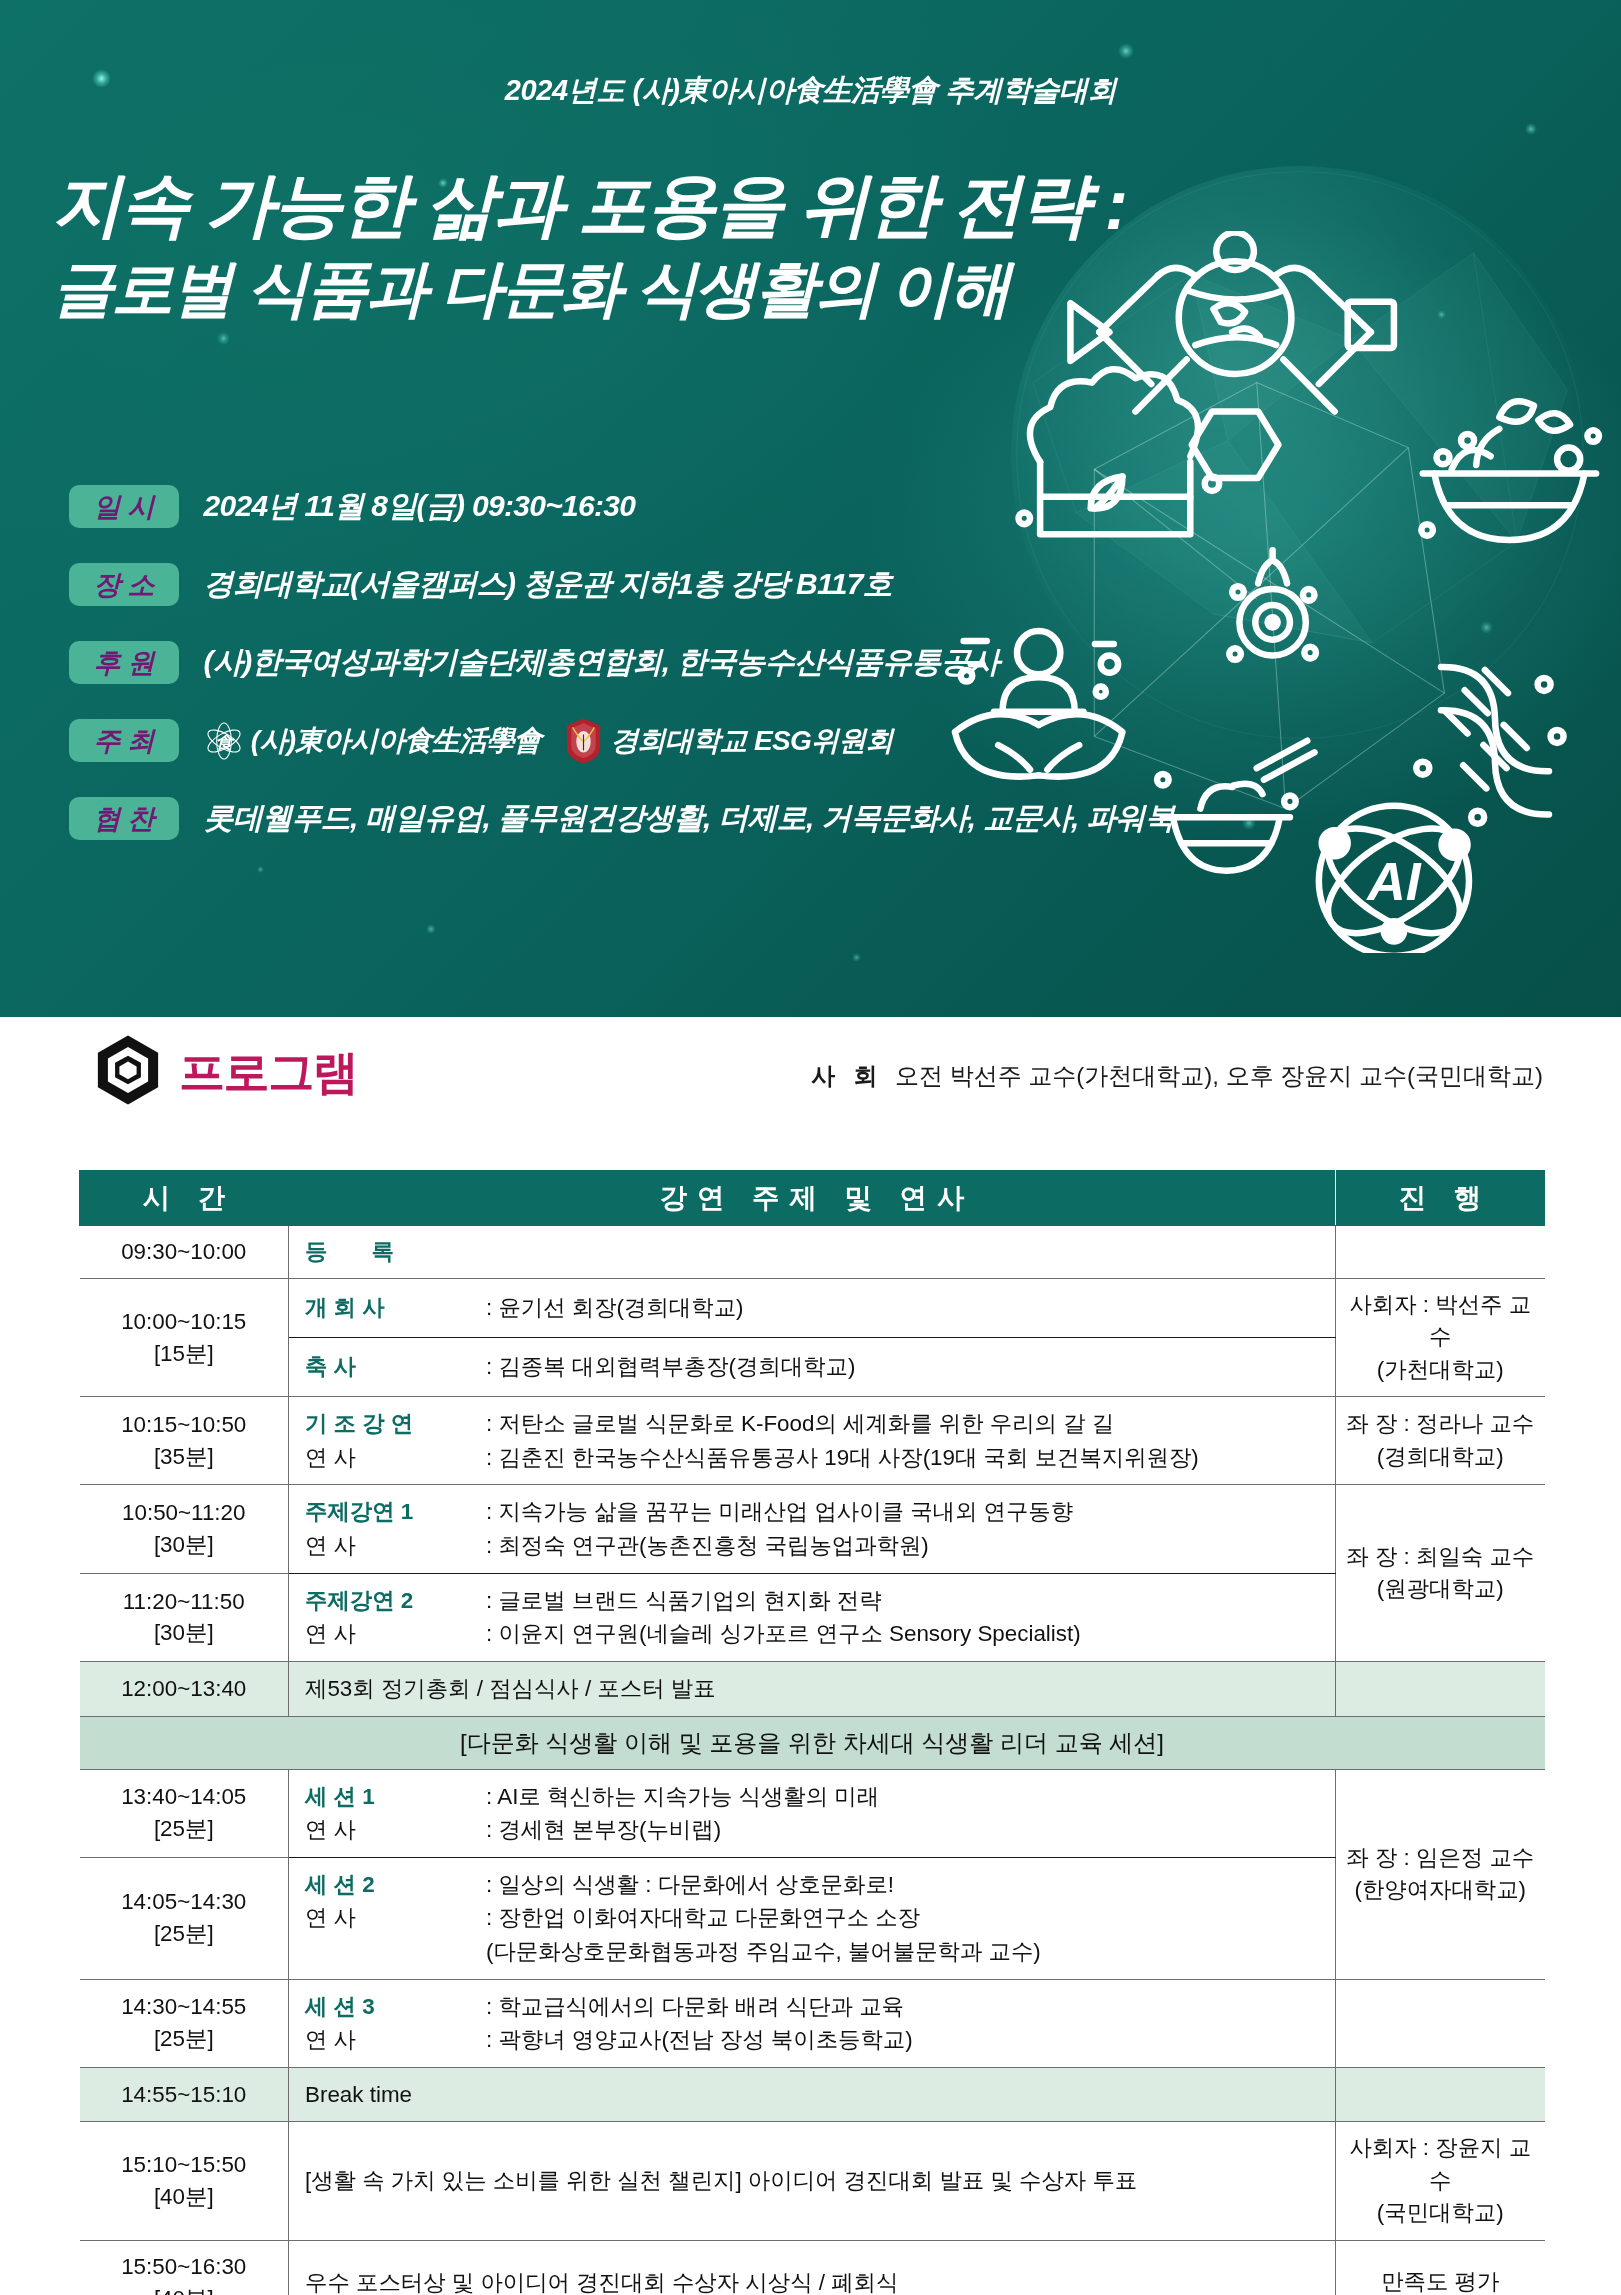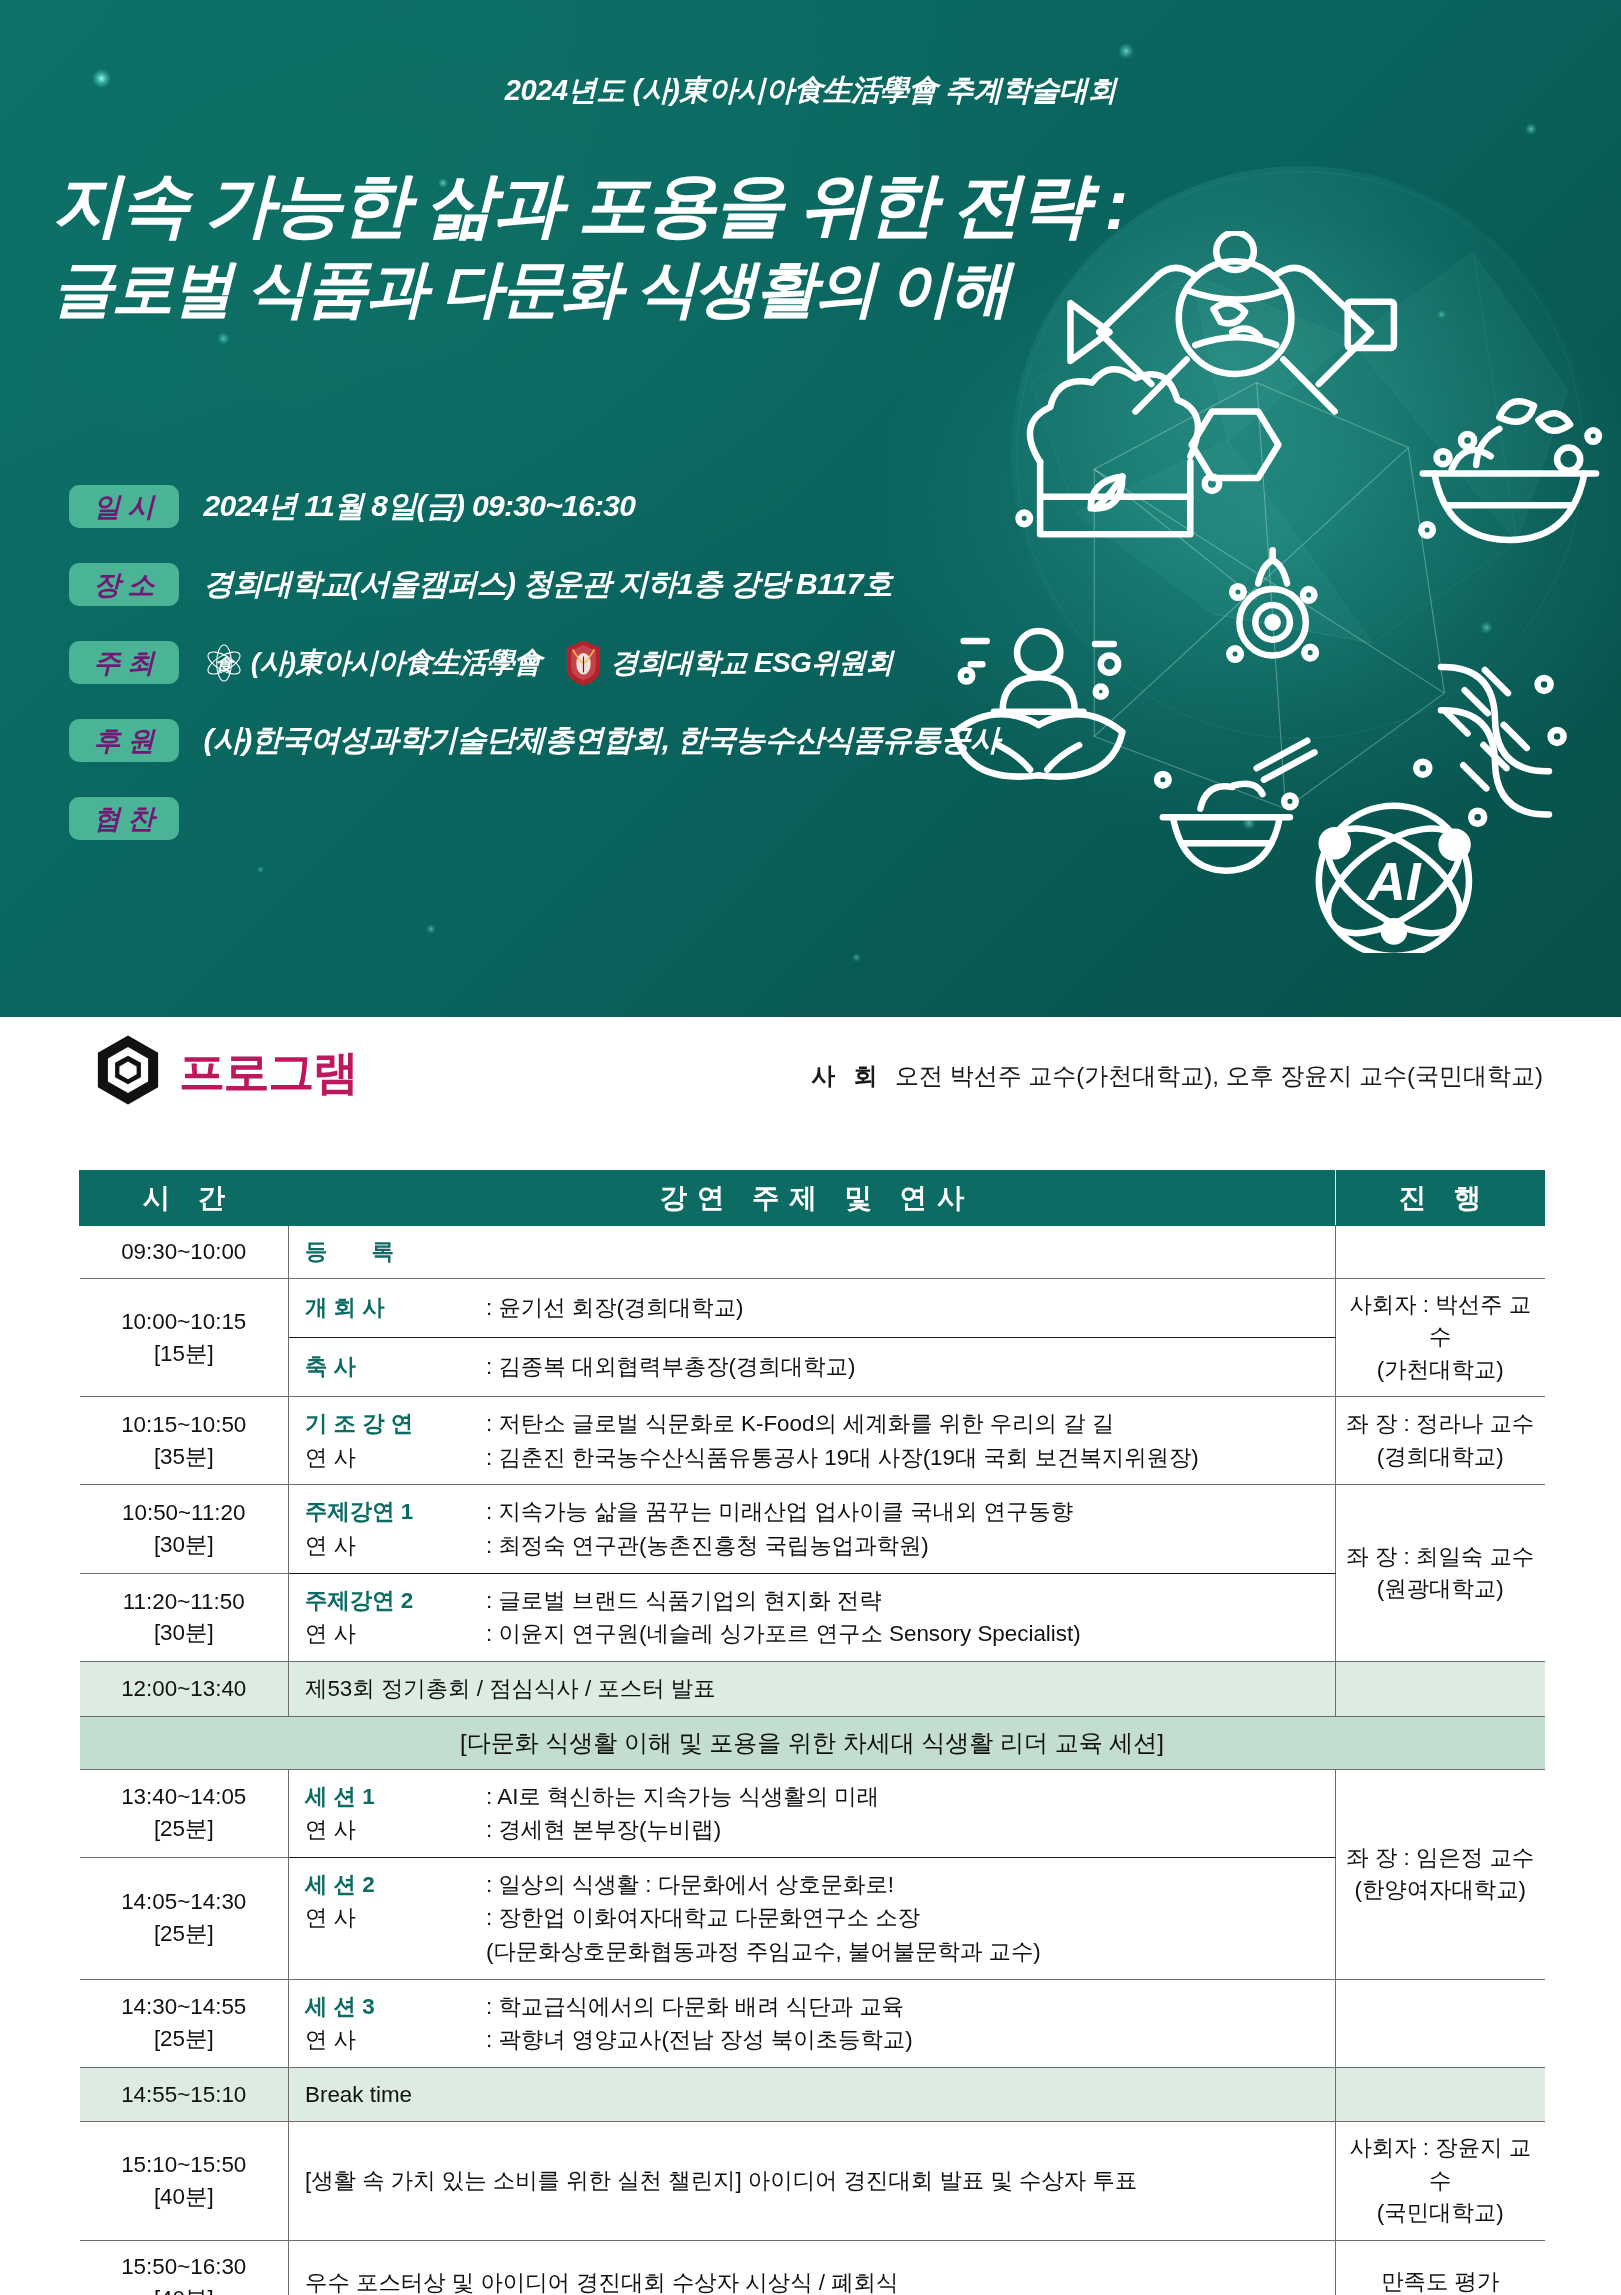--- a/index.html
+++ b/index.html
@@ -316,20 +316,25 @@
   <div class="info-list">
 
     <div class="info-row">
       <span class="info-badge">일시</span>
       <span class="info-value">2024년 11월 8일(금) 09:30~16:30</span>
     </div>
 
     <div class="info-row">
       <span class="info-badge">장소</span>
       <span class="info-value">경희대학교(서울캠퍼스) 청운관 지하1층 강당 B117호</span>
+    </div>
+
+    <div class="info-row">
+      <span class="info-badge">후원</span>
+      <span class="info-value">(사)한국여성과학기술단체총연합회, 한국농수산식품유통공사</span>
     </div>
 
     <div class="info-row">
       <span class="info-badge">주최</span>
       <span class="info-value small">
         <svg class="logo-eas" viewBox="0 0 60 60" style="font-size:39px">
           <g fill="none" stroke="#ffffff" stroke-width="1.6">
             <ellipse cx="30" cy="30" rx="27" ry="11" transform="rotate(30 30 30)"></ellipse>
             <ellipse cx="30" cy="30" rx="27" ry="11" transform="rotate(-30 30 30)"></ellipse>
             <ellipse cx="30" cy="30" rx="11" ry="27"></ellipse>
@@ -343,26 +348,22 @@
           <ellipse cx="27" cy="34" rx="10" ry="15" fill="#f4efe6" opacity=".92"></ellipse>
           <path d="M12 14 q8 14 15 20" stroke="#f0c24a" stroke-width="2" fill="none"></path>
           <path d="M42 14 q-8 14 -15 20" stroke="#f0c24a" stroke-width="2" fill="none"></path>
           <path d="M27 24 v22" stroke="#7a1018" stroke-width="1.6"></path>
         </svg>
         <span>경희대학교 ESG위원회</span>
       </span>
     </div>
 
     <div class="info-row">
-      <span class="info-badge">후원</span>
-      <span class="info-value">(사)한국여성과학기술단체총연합회, 한국농수산식품유통공사</span>
-    </div>
-
-    <div class="info-row">
       <span class="info-badge">협찬</span>
+      <span class="info-value">롯데웰푸드, 매일유업, 풀무원건강생활, 더제로, 거목문화사, 교문사, 파워북</span>
     </div>
 
   </div>
 </div>
 
 <div class="program">
   <div class="program-head">
     <svg class="hexmark" viewBox="0 0 92 100">
       <path d="M46 2 L88 26 L88 74 L46 98 L4 74 L4 26 Z" fill="#111111"></path>
       <path d="M46 18 L74 34 L74 66 L46 82 L18 66 L18 34 Z" fill="#ffffff"></path>

